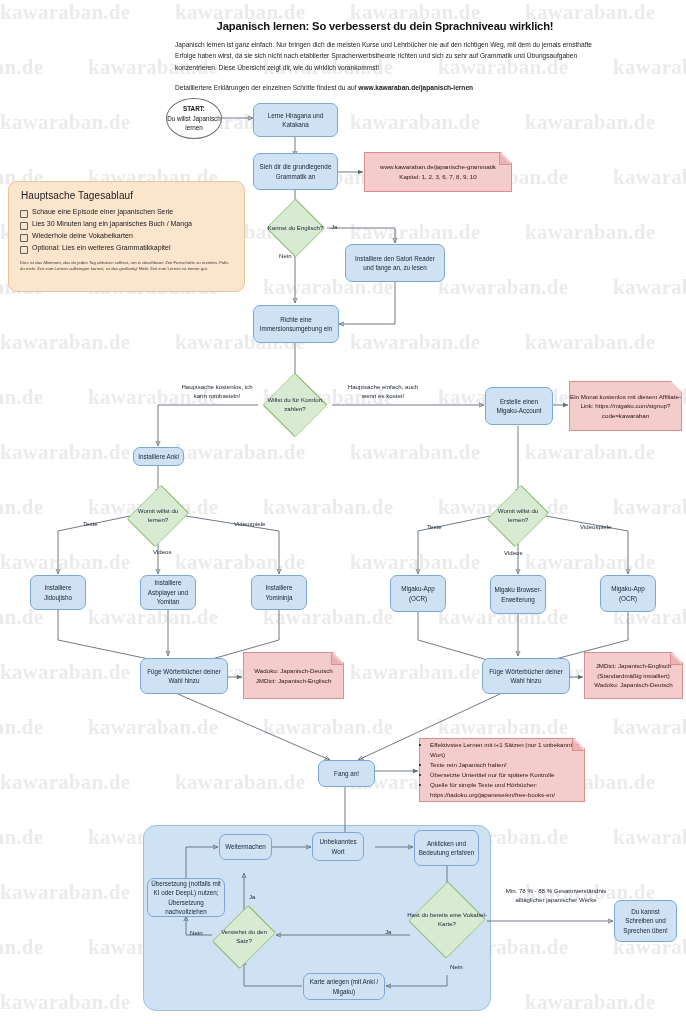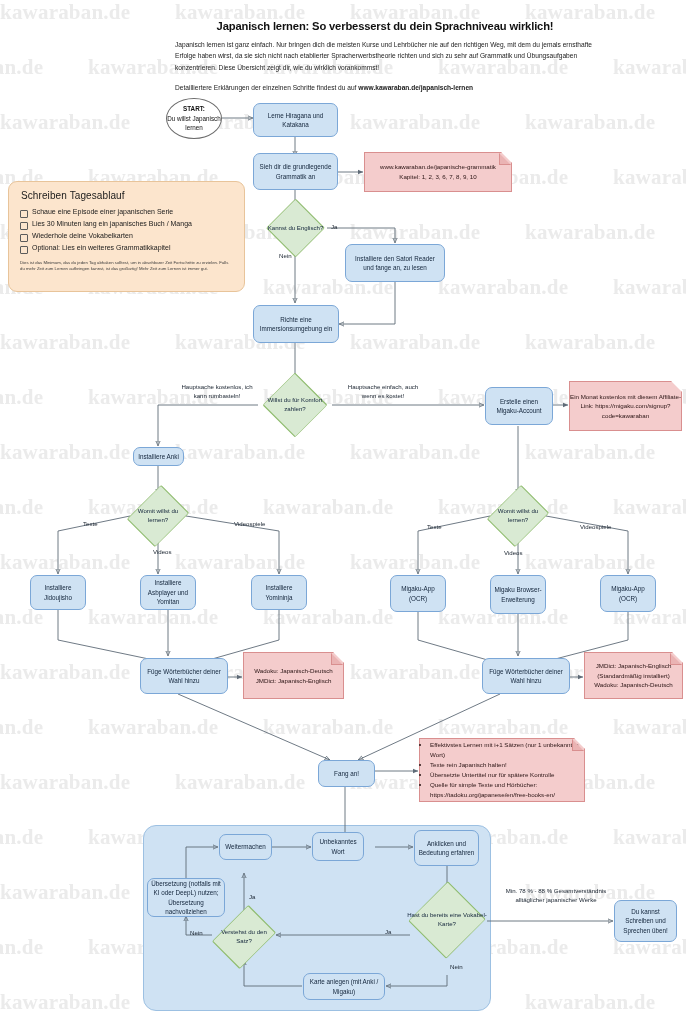--- a/index.html
+++ b/index.html
@@ -182,21 +182,21 @@
 
   <div class="header">
     <div class="h-title">Japanisch lernen: So verbesserst du dein Sprachniveau wirklich!</div>
     <div class="h-para">Japanisch lernen ist ganz einfach. Nur bringen dich die meisten Kurse und Lehrbücher nie auf den richtigen Weg, mit dem du jemals ernsthafte Erfolge haben wirst, da sie sich nicht nach etablierter Spracherwerbstheorie richten und sich zu sehr auf Grammatik und Übungsaufgaben konzentrieren. Diese Übersicht zeigt dir, wie du wirklich vorankommst!</div>
     <div class="h-link">
       <span>Detailliertere Erklärungen der einzelnen Schritte findest du auf </span><b>www.kawaraban.de/japanisch-lernen</b>
     </div>
   </div>
 
   <div class="routine">
-    <h3>Schreiben Tagesablauf</h3>
+    <h3>Hauptsache Tagesablauf</h3>
     <div class="row">
       <div class="cb"></div>
       <span>Schaue eine Episode einer japanischen Serie</span>
     </div>
     <div class="row">
       <div class="cb"></div>
       <span>Lies 30 Minuten lang ein japanisches Buch / Manga</span>
     </div>
     <div class="row">
       <div class="cb"></div>

